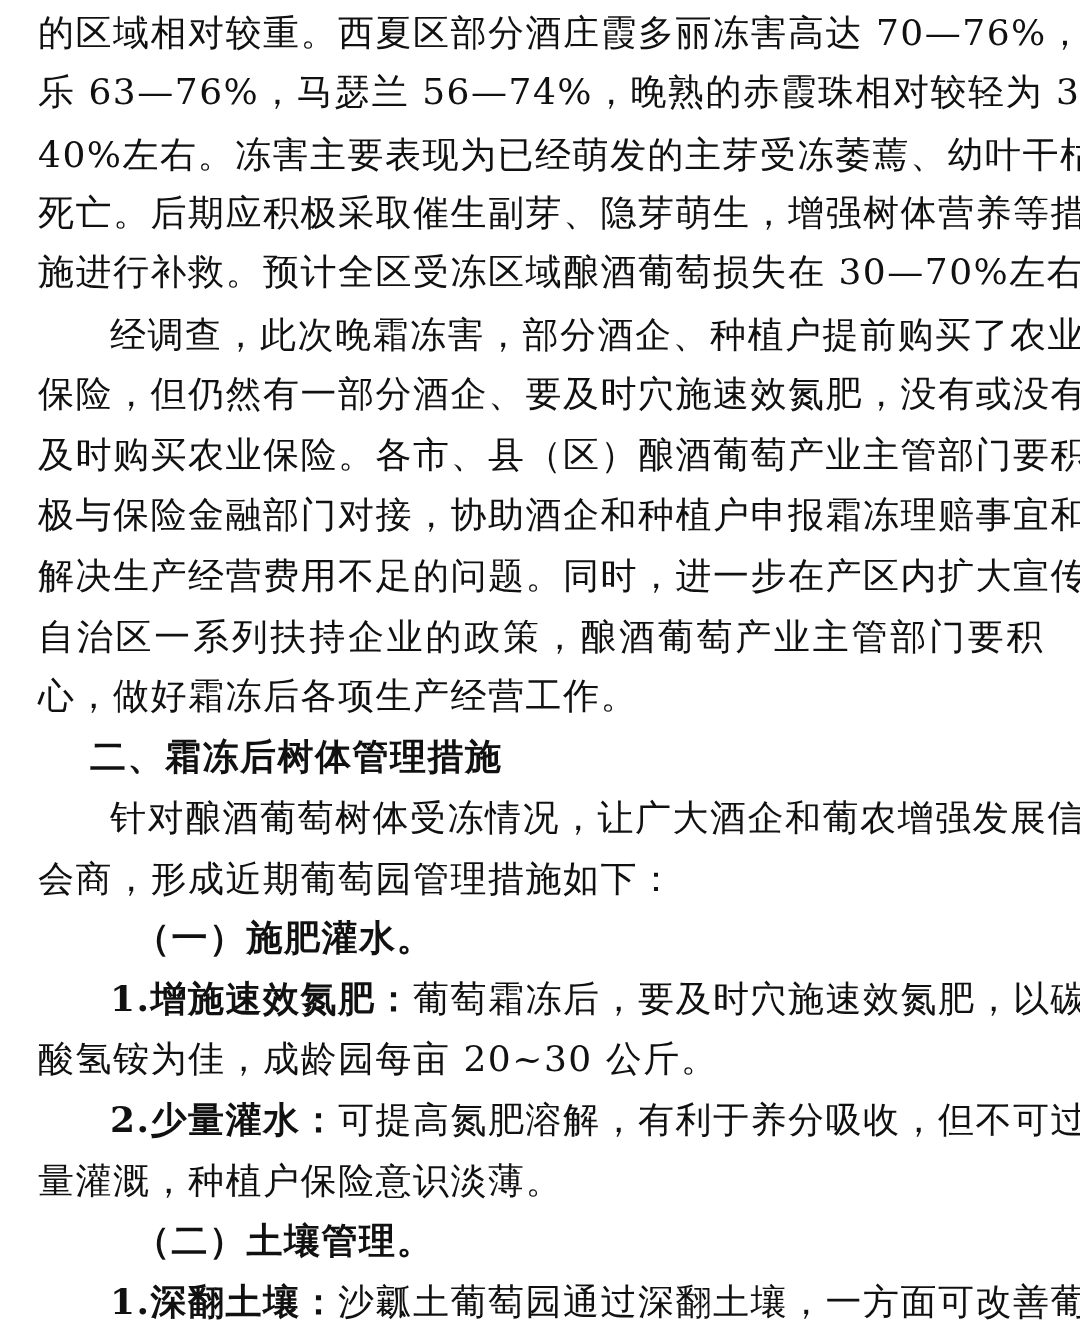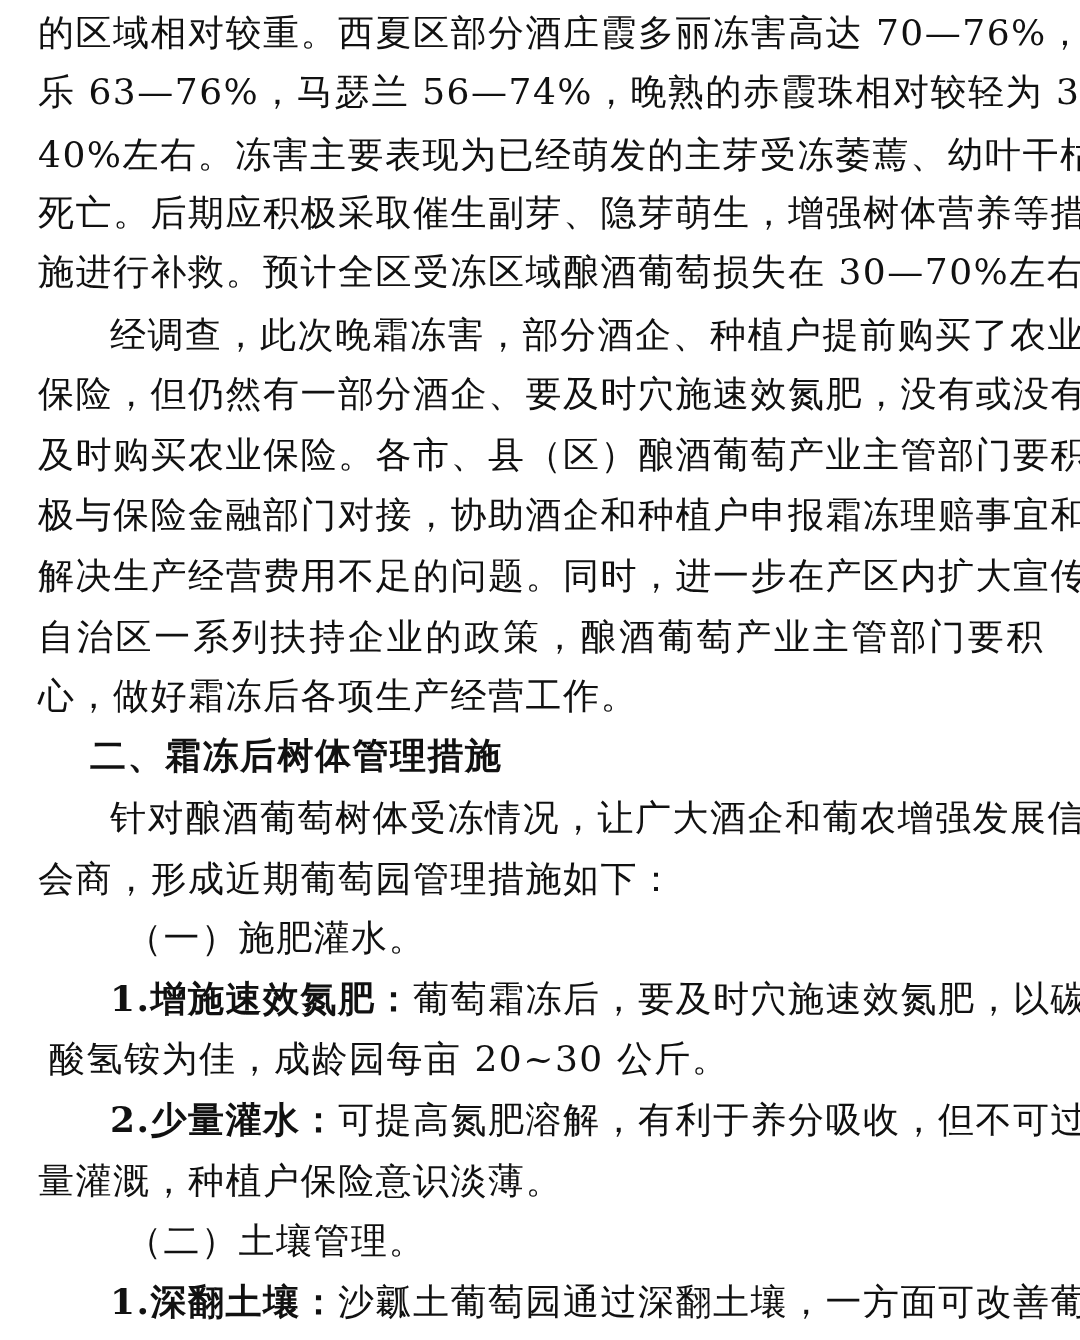--- a/index.html
+++ b/index.html
@@ -36,22 +36,22 @@
       text-align-last: justify;
     }
     .indent { left: 72px; }
     .indent.justify { width: 934px; }
     .heading {
       font-family: "DejaVu Sans", "Liberation Sans", sans-serif;
       font-weight: bold;
       left: 52px;
     }
     .subheading {
-      font-weight: normal;
-      left: 88px;
+      font-weight: bold;
+      left: 96px;
     }
     .bold {
       font-weight: bold;
       margin-top: 25px;
     }
   </style>
 </head>
 <body>
 
 <div class="page">
@@ -63,29 +63,29 @@
   <div class="line justify" style="top:242px;">施进行补救。预计全区受冻区域酿酒葡萄损失在 30—70%左右。</div>
 
   <div class="line justify indent" style="top:305px;">经调查，此次晚霜冻害，部分酒企、种植户提前购买了农业</div>
   <div class="line justify" style="top:364px;">保险，但仍然有一部分酒企、要及时穴施速效氮肥，没有或没有</div>
   <div class="line justify" style="top:425px;">及时购买农业保险。各市、县（区）酿酒葡萄产业主管部门要积</div>
   <div class="line justify" style="top:485px;">极与保险金融部门对接，协助酒企和种植户申报霜冻理赔事宜和</div>
   <div class="line justify" style="top:546px;">解决生产经营费用不足的问题。同时，进一步在产区内扩大宣传</div>
   <div class="line justify" style="top:607px;">自治区一系列扶持企业的政策，酿酒葡萄产业主管部门要积</div>
   <div class="line" style="top:666px;">心，做好霜冻后各项生产经营工作。</div>
 
-  <div class="line heading" style="top:727px;font-family:Liberation Serif, serif;">二、霜冻后树体管理措施</div>
+  <div class="line heading" style="top:727px;">二、霜冻后树体管理措施</div>
 
   <div class="line justify indent" style="top:788px;">针对酿酒葡萄树体受冻情况，让广大酒企和葡农增强发展信</div>
   <div class="line" style="top:849px;text-align:center;">会商，形成近期葡萄园管理措施如下：</div>
 
   <div class="line subheading" style="top:908px;">（一）施肥灌水。</div>
 
   <div class="line justify indent" style="top:969px;"><span class="bold">1.增施速效氮肥：</span><span>葡萄霜冻后，要及时穴施速效氮肥，以碳</span></div>
-  <div class="line" style="top:1029px;margin-left:11px;">酸氢铵为佳，成龄园每亩 20~30 公斤。</div>
+  <div class="line" style="top:1029px;">酸氢铵为佳，成龄园每亩 20~30 公斤。</div>
 
   <div class="line justify indent" style="top:1090px;"><span class="bold">2.少量灌水：</span><span>可提高氮肥溶解，有利于养分吸收，但不可过</span></div>
   <div class="line" style="top:1151px;">量灌溉，种植户保险意识淡薄。</div>
 
   <div class="line subheading" style="top:1211px;">（二）土壤管理。</div>
 
   <div class="line justify indent" style="top:1272px;"><span class="bold">1.深翻土壤：</span><span>沙瓤土葡萄园通过深翻土壤，一方面可改善葡</span></div>
 
 </div>
 

